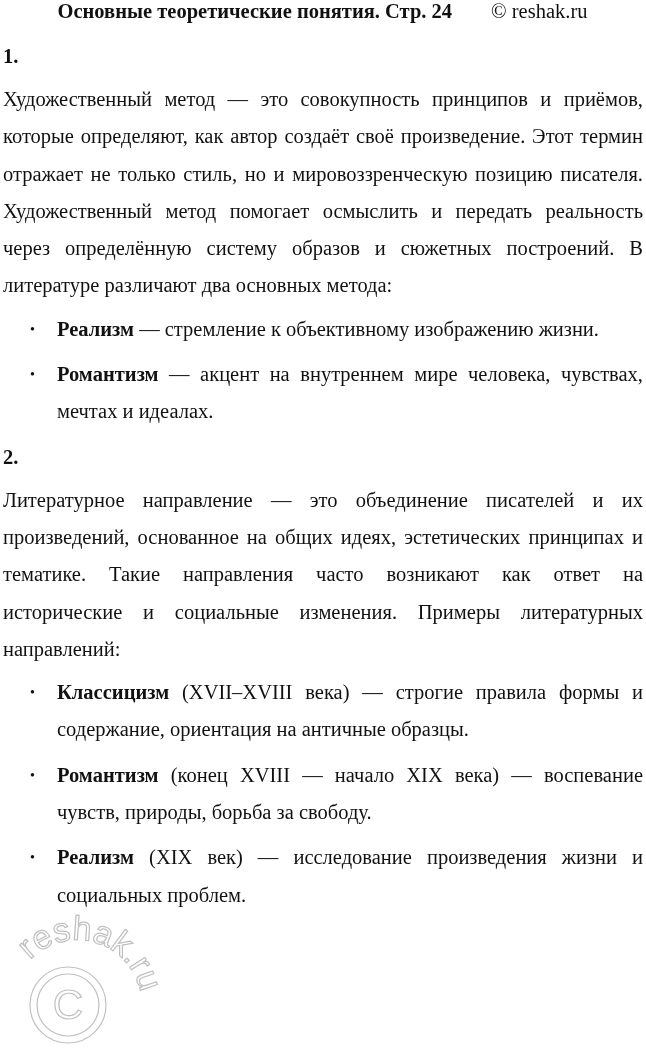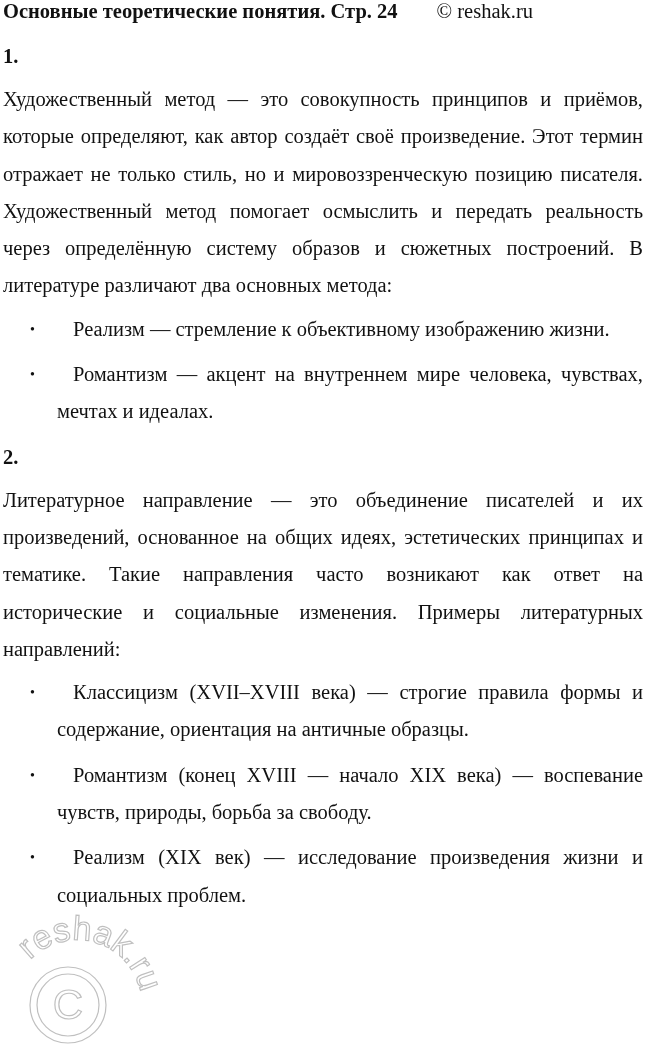--- a/index.html
+++ b/index.html
@@ -16,21 +16,21 @@
       color: #111111;
       font-size: 20.5px;
     }
     .header {
       position: absolute;
       top: 0;
       left: 3px;
       right: 4px;
       height: 28px;
       display: flex;
-      justify-content: flex-start;
+      justify-content: center;
       align-items: flex-start;
       line-height: 22px;
     }
     .header-title {
       font-weight: bold;
       font-size: 20.5px;
     }
     .header-site {
       font-size: 20.5px;
       margin-left: 39px;
@@ -63,22 +63,21 @@
       line-height: 37.3px;
       margin-bottom: 8px;
     }
     li .bullet {
       position: absolute;
       left: 27px;
       top: 0;
       font-size: 14px;
     }
     li b {
-      font-weight: normal;
-      margin-left: 16px;
+      font-weight: bold;
     }
     .watermark {
       position: absolute;
       left: 10px;
       top: 880px;
       width: 170px;
       height: 180px;
       pointer-events: none;
       opacity: 0.55;
     }

